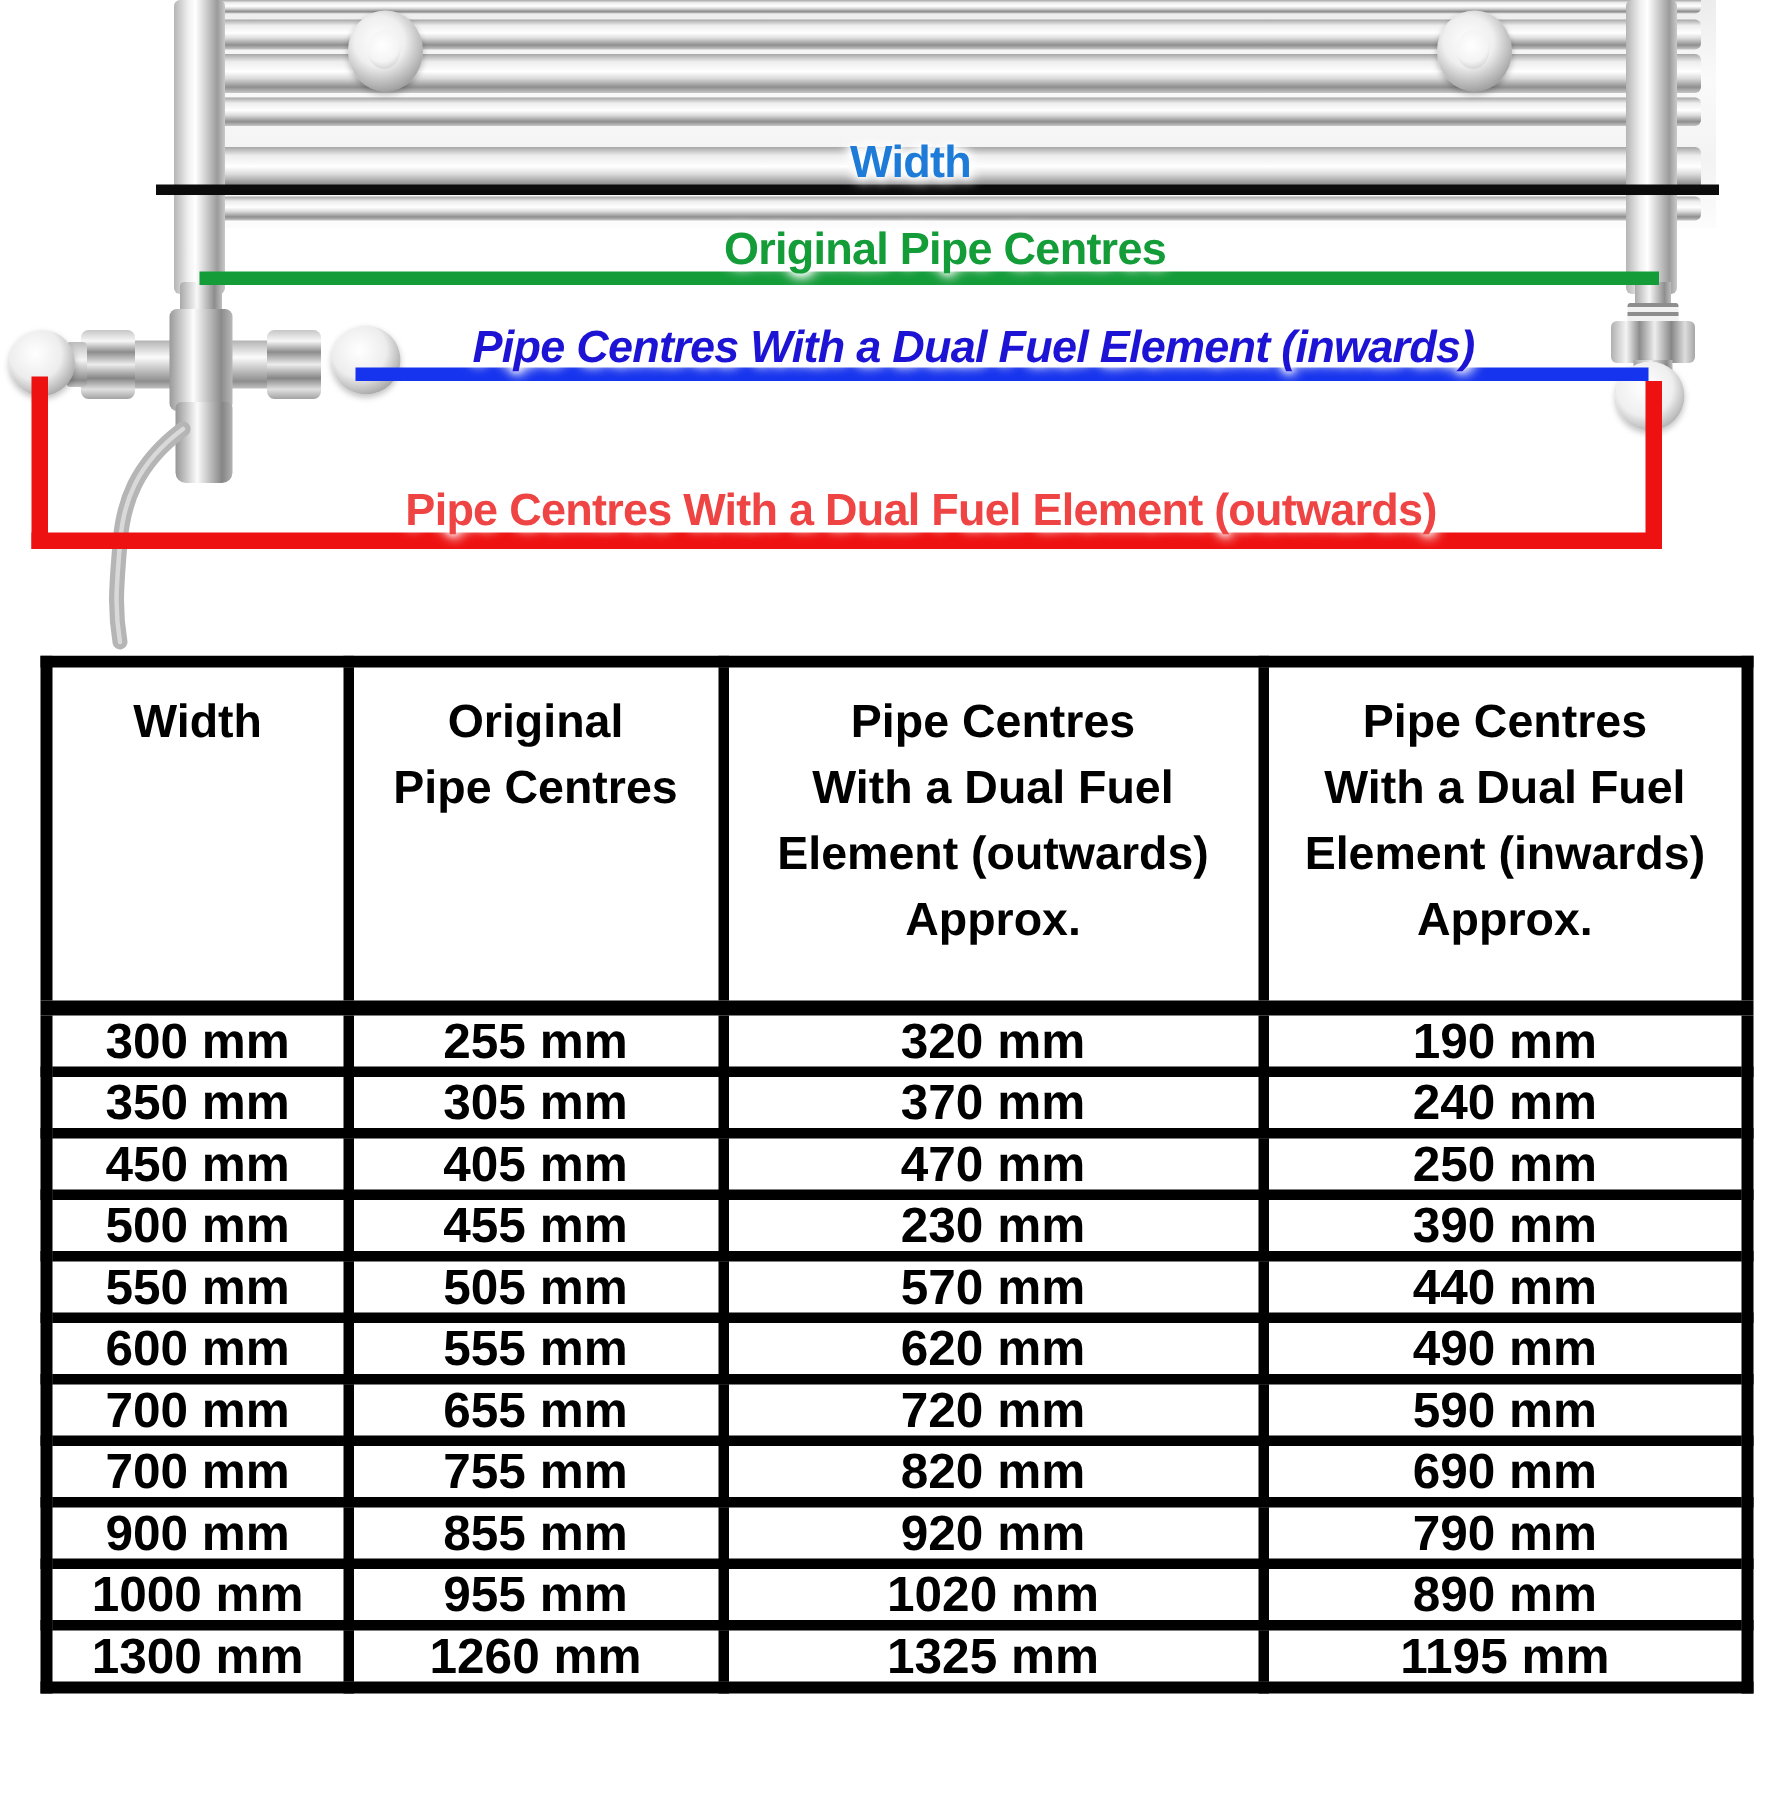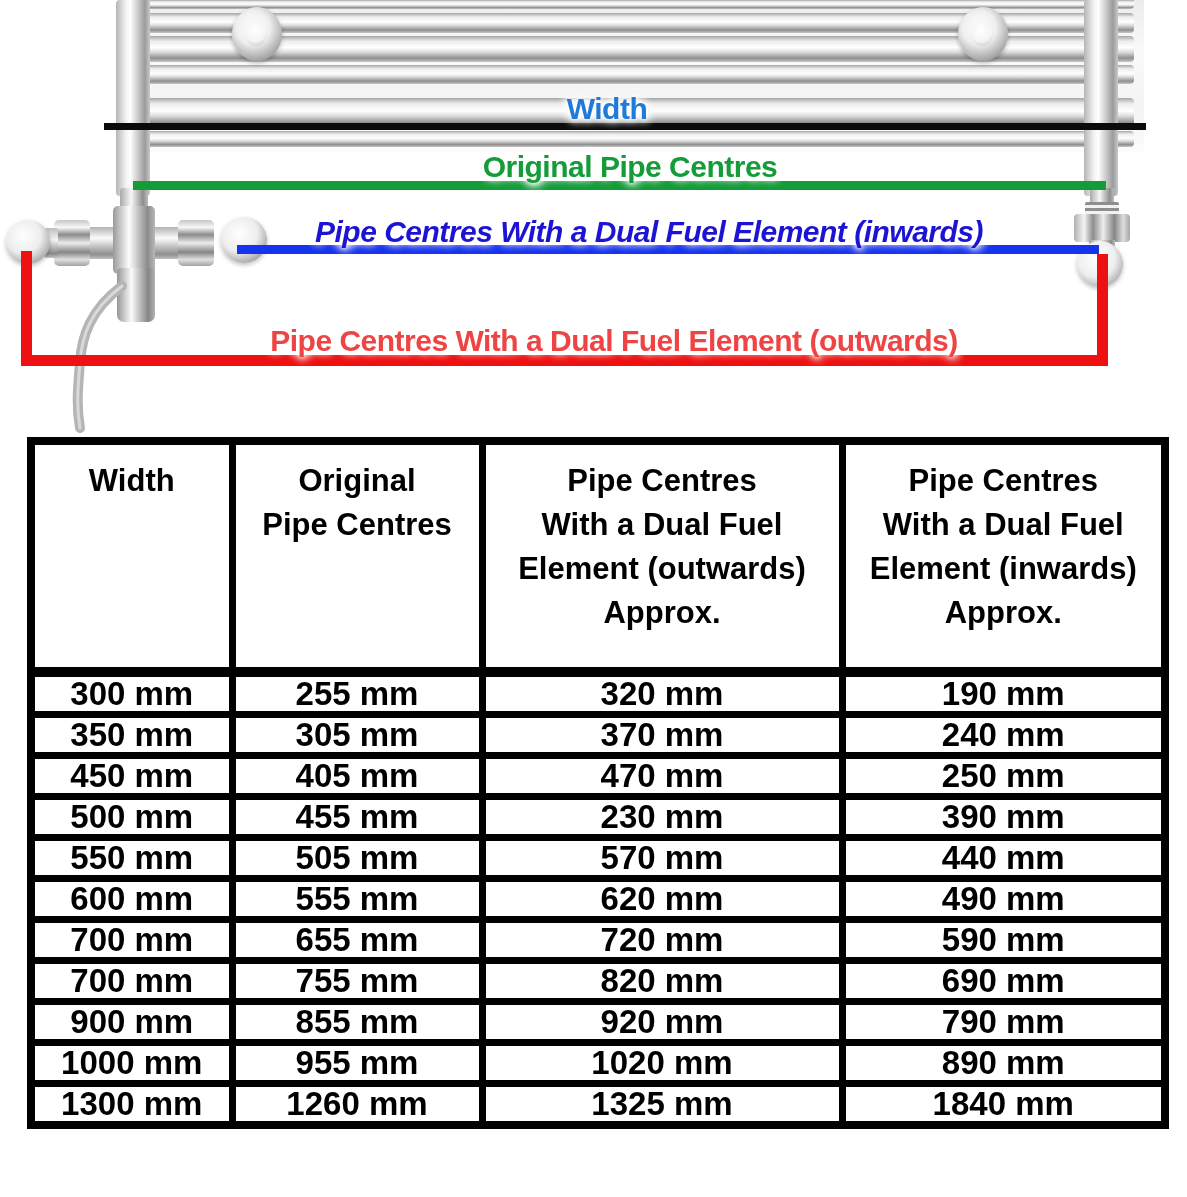--- a/index.html
+++ b/index.html
@@ -231,16 +231,16 @@
     <tr>
       <td>1000 mm</td>
       <td>955 mm</td>
       <td>1020 mm</td>
       <td>890 mm</td>
     </tr>
     <tr>
       <td>1300 mm</td>
       <td>1260 mm</td>
       <td>1325 mm</td>
-      <td>1840 mm</td>
+      <td>1195 mm</td>
     </tr>
   </tbody>
 </table>
 
 </body></html>

